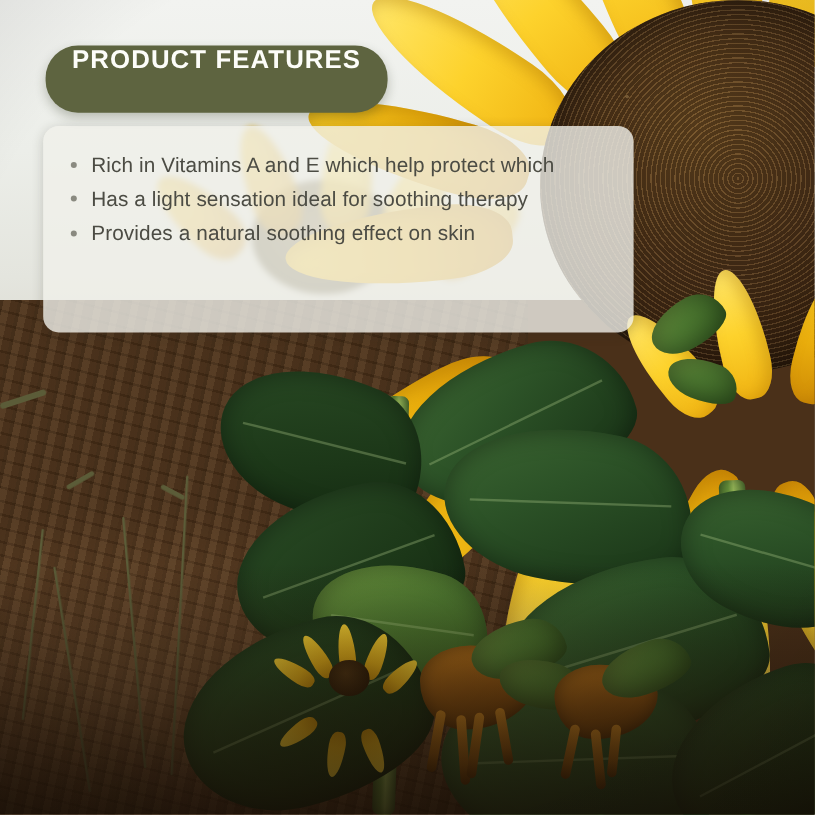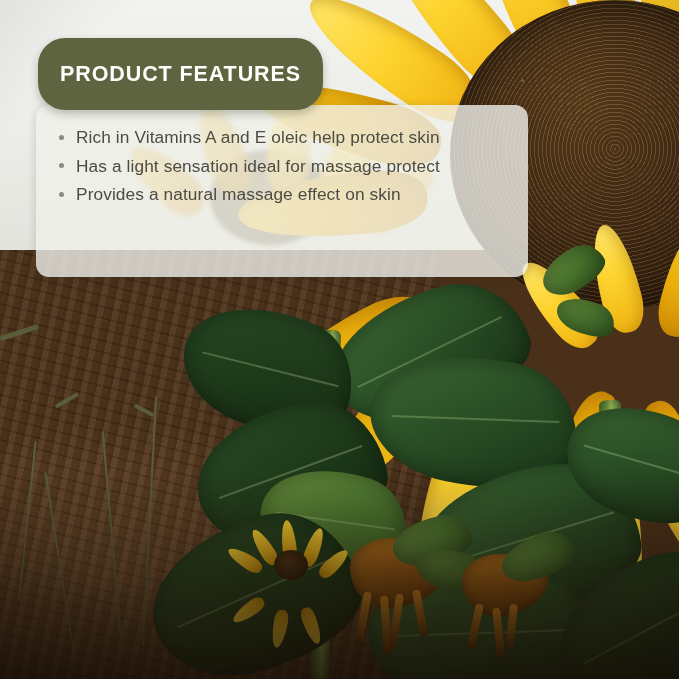--- a/index.html
+++ b/index.html
@@ -146,25 +146,25 @@
     line-height:28.6px;
     letter-spacing:.1px;
   }
   .feature-item .bullet{
     position:absolute;left:3px;top:11.5px;
     width:5px;height:5px;border-radius:50%;
     background:#8a8a80;
   }
 
   .header-pill{
-    position:absolute;left:38px;top:38px;width:285px;height:72px;
+    position:absolute;left:38px;top:38px;width:285px;height:56px;
     background:#5e6440;
     border-radius:27px;
     box-shadow:0 4px 9px rgba(40,45,25,.28);
-    display:flex;align-items:center;justify-content:center;
+    display:flex;justify-content:center;
   }
   .header-pill .title{
     color:#fdfdf9;
     font-size:21.5px;
     font-weight:bold;
     letter-spacing:.9px;
     white-space:nowrap;
   }
 </style>
 </head>
@@ -295,29 +295,29 @@
     <div class="weed" style="left:0px;top:330px;width:40px;height:5px;border-radius:3px;transform:rotate(-18deg);"></div>
 
     <div class="soil-dark-bottom"></div>
     <div class="vignette"></div>
   </div>
 
   <div class="features-card">
     <ul class="features-list">
       <li class="feature-item">
         <span class="bullet"></span>
-        <span>Rich in Vitamins A and E oleic help protect skin</span>
+        <span>Rich in Vitamins A and E which help protect which</span>
       </li>
       <li class="feature-item">
         <span class="bullet"></span>
-        <span>Has a light sensation ideal for massage protect</span>
+        <span>Has a light sensation ideal for soothing therapy</span>
       </li>
       <li class="feature-item">
         <span class="bullet"></span>
-        <span>Provides a natural massage effect on skin</span>
+        <span>Provides a natural soothing effect on skin</span>
       </li>
     </ul>
   </div>
 
   <div class="header-pill">
     <span class="title">PRODUCT FEATURES</span>
   </div>
 
 </div>
 

